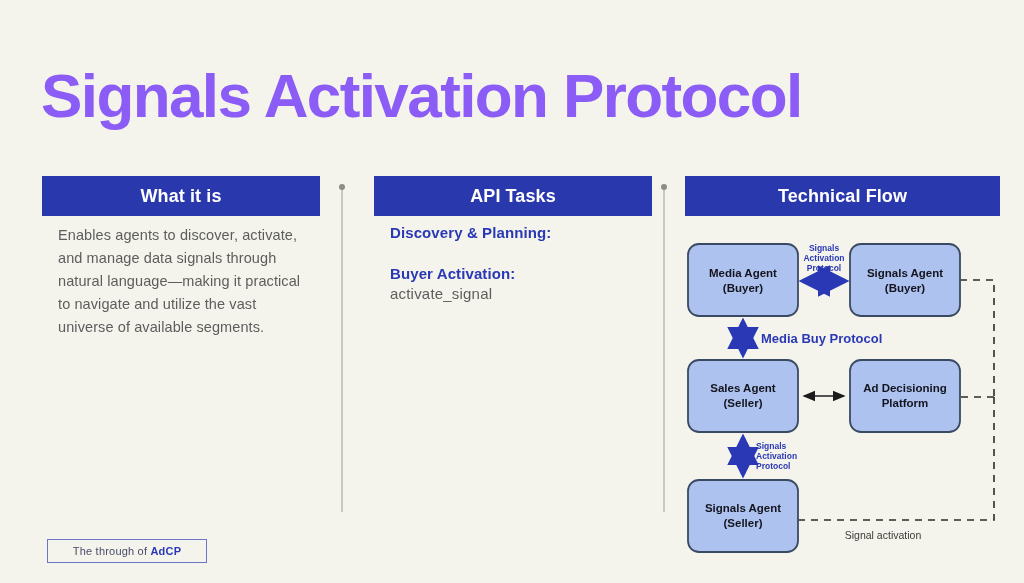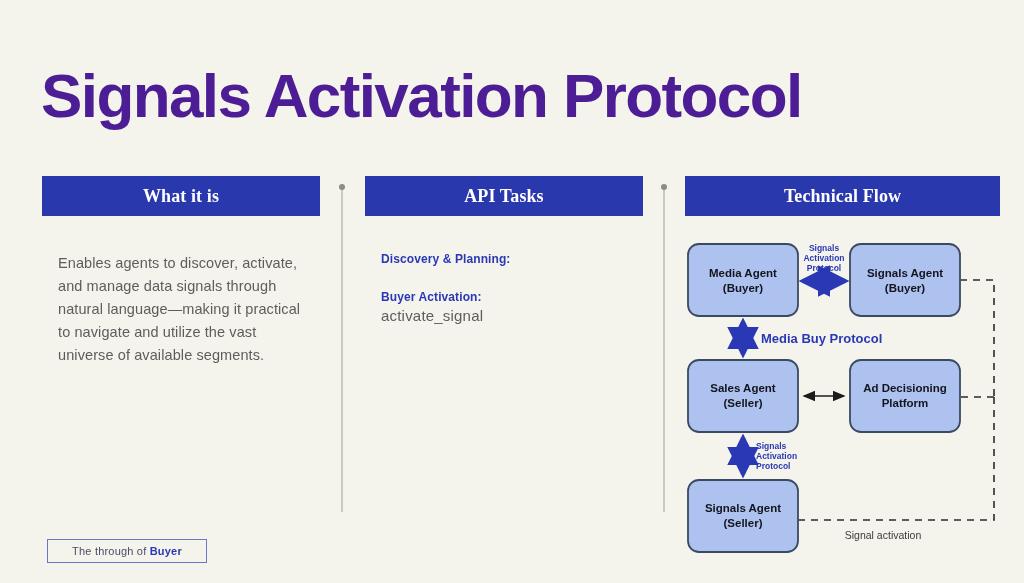--- a/index.html
+++ b/index.html
@@ -22,21 +22,21 @@
 
   
   .title {
     position: absolute;
     left: 41px;
     top: 59px;
     font-size: 62px;
     line-height: 74px;
     font-weight: bold;
     letter-spacing: -1.6px;
-    color: #4c1d95;
+    color: #8b5cf6;
     white-space: nowrap;
   }
 
   
   .divider {
     position: absolute;
     top: 186px;
     width: 2px;
     height: 326px;
     background: #c9c9c2;
@@ -49,51 +49,50 @@
     height: 6px;
     border-radius: 50%;
     background: #8d8d86;
   }
   .divider.d1 { left: 341px; }
   .divider.d2 { left: 663px; }
 
   
   .col { position: absolute; top: 176px; }
   .col1 { left: 42px;  width: 278px; }
-  .col2 { left: 365px; width: 278px; }
+  .col2 { left: 374px; width: 278px; }
   .col3 { left: 685px; width: 315px; }
 
   .col-header {
     background: #2a38ae;
     color: #ffffff;
     font-size: 18px;
     font-weight: bold;
     text-align: center;
     height: 40px;
     line-height: 40px;
     letter-spacing: 0.1px;
-    font-family: Liberation Serif, serif;
-  }
-
-  .col-body { margin-top: 36px; }
+  }
+
+  .col-body { margin-top: 8px; }
 
   .body-text {
     color: #5d5d5d;
     font-size: 14.5px;
     line-height: 23px;
     letter-spacing: 0.1px;
     padding: 0 16px 0 16px;
   }
 
   
   .task-group { padding: 0 0 0 16px; }
   .task-group + .task-group { margin-top: 24px; }
   .task-label {
     color: #2a38b5;
-    font-size: 12px;
+    font-size: 15px;
     font-weight: bold;
     letter-spacing: 0.1px;
     margin-bottom: 3px;
   }
   .task-value {
     color: #5d5d5d;
     font-size: 15px;
     letter-spacing: 0.2px;
   }
 
@@ -234,16 +233,16 @@
 
       <text x="96" y="221" text-anchor="start" font-family="Liberation Sans, sans-serif" font-size="8.5" font-weight="bold" fill="#2a38b5">Signals</text>
       <text x="96" y="231" text-anchor="start" font-family="Liberation Sans, sans-serif" font-size="8.5" font-weight="bold" fill="#2a38b5">Activation</text>
       <text x="96" y="241" text-anchor="start" font-family="Liberation Sans, sans-serif" font-size="8.5" font-weight="bold" fill="#2a38b5">Protocol</text>
 
       <text x="223" y="311" text-anchor="middle" font-family="Liberation Sans, sans-serif" font-size="10.5" fill="#3a3a3a">Signal activation</text>
     </svg>
   </div>
 
   <div class="footer-badge">
-    <span>The through of </span><b>Buyer</b>
+    <span>The through of </span><b>AdCP</b>
   </div>
 
 </div>
 
 </body></html>

